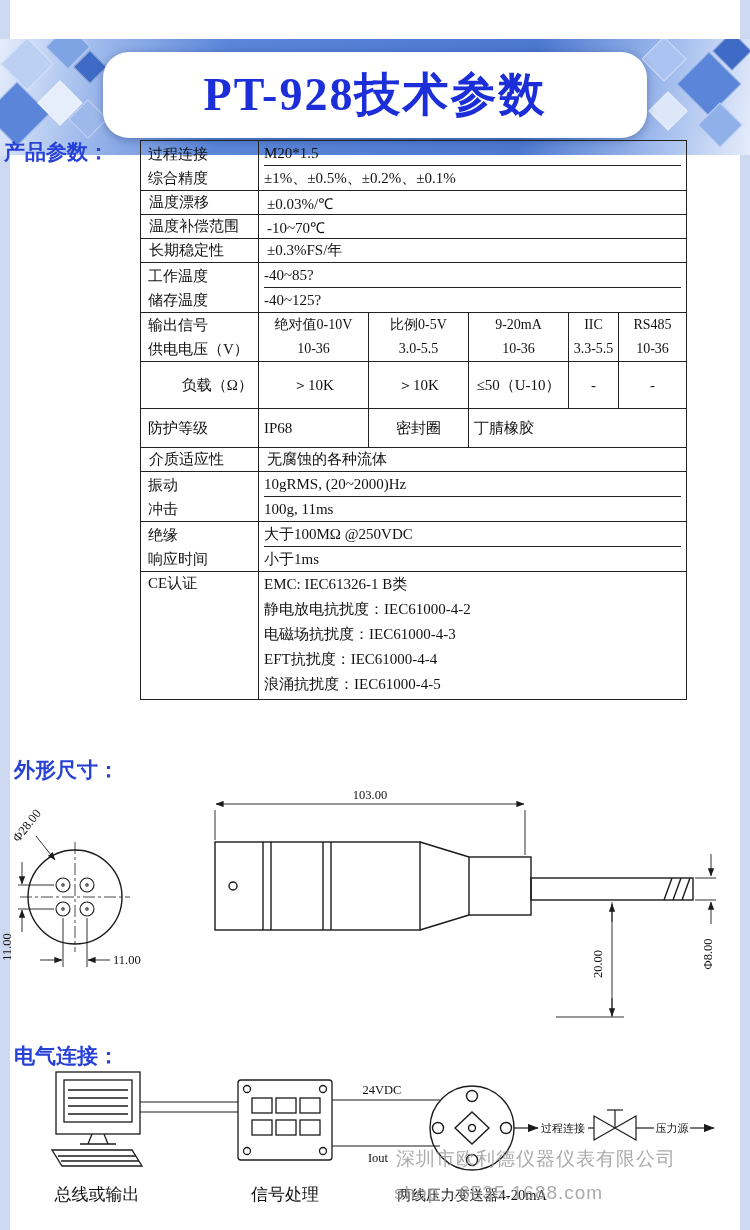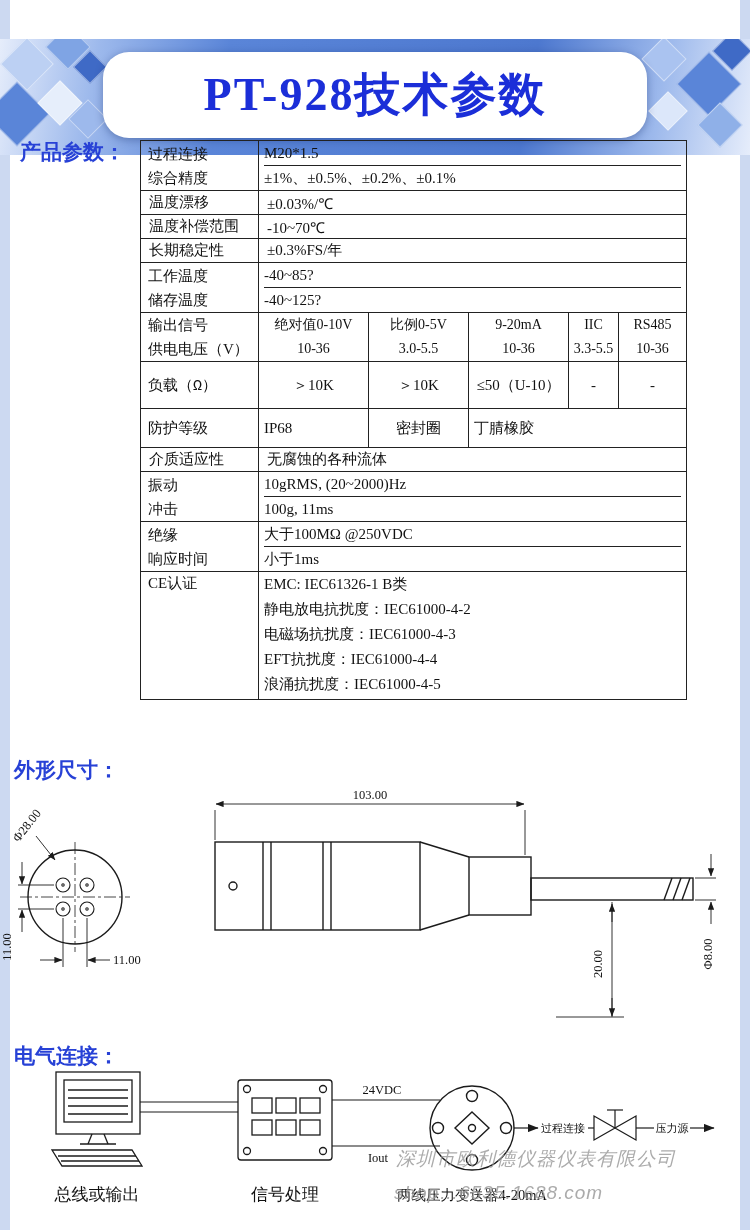--- a/index.html
+++ b/index.html
@@ -19,33 +19,33 @@
   
   table.spec{position:absolute;left:140px;top:140px;width:546px;border-collapse:collapse;table-layout:fixed;}
   .spec td{border:1px solid #222;font-size:15px;padding:0 5px;vertical-align:middle;overflow:hidden;}
   .spec td.lab{padding-left:7px;}
   .spec tr.single td{height:23px;padding-left:8px;}
   .spec td div{height:24px;line-height:24px;overflow:hidden;white-space:nowrap;}
   .spec .split{border-bottom:1px solid #222;}
   .spec .ctr{text-align:center;padding:0 2px;}
   .spec .ctr div{font-size:14px;}
   .spec tr.loadrow td{height:46px;text-align:center;}
-  .spec tr.loadrow td.lab{text-align:left;font-family:Liberation Mono, monospace;}
+  .spec tr.loadrow td.lab{text-align:right;}
   .spec tr.loadrow td.wrap{line-height:21px;white-space:normal;}
   .spec tr.prot td{height:38px;}
   .spec tr.ce td{vertical-align:top;}
   .spec tr.ce td.lab{padding-top:2px;height:125px;}
   .spec tr.ce .ce-line{height:25px;line-height:25px;}
 
   svg{position:absolute;left:0;}
   svg.drawing{top:782px;}
   svg.elec{top:1066px;}
   svg text{fill:#111;stroke:none;font-family:"Liberation Serif",serif;}
 
-  .wm{position:absolute;color:rgba(150,150,150,.8);font-size:19px;font-family:"Liberation Sans",sans-serif;white-space:nowrap;letter-spacing:1px;font-style:italic;}
+  .wm{position:absolute;color:rgba(150,150,150,.8);font-size:19px;font-family:"Liberation Sans",sans-serif;white-space:nowrap;letter-spacing:1px;}
 </style>
 </head>
 <body>
 
 <div class="page">
 
   <div class="edge l"></div>
   <div class="edge r"></div>
 
   <div class="header">
@@ -58,21 +58,21 @@
     <div class="dia" style="left:648px;top:4px;width:30px;height:30px;background:#aac3f0"></div>
     <div class="dia" style="left:686px;top:22px;width:44px;height:44px;background:#5a85d8"></div>
     <div class="dia" style="left:654px;top:58px;width:26px;height:26px;background:#dce7fa"></div>
     <div class="dia" style="left:704px;top:70px;width:30px;height:30px;background:#8fb0e8"></div>
     <div class="dia" style="left:718px;top:-2px;width:26px;height:26px;background:#3f6ac6"></div>
     <div class="banner">
       <div class="title">PT-928技术参数</div>
     </div>
   </div>
 
-  <div class="sec-label" style="left:20px;top:138px;">产品参数：</div>
+  <div class="sec-label" style="left:4px;top:138px;">产品参数：</div>
 
   <table class="spec">
     <colgroup>
       <col style="width:118px">
         <col style="width:110px">
         <col style="width:100px">
       <col style="width:100px">
         <col style="width:50px">
         <col style="width:68px">
     </colgroup>

